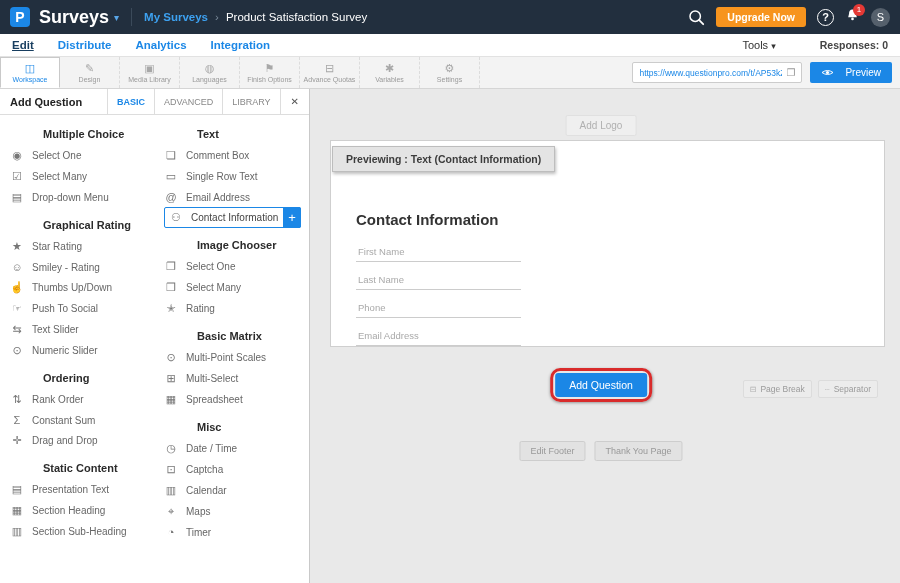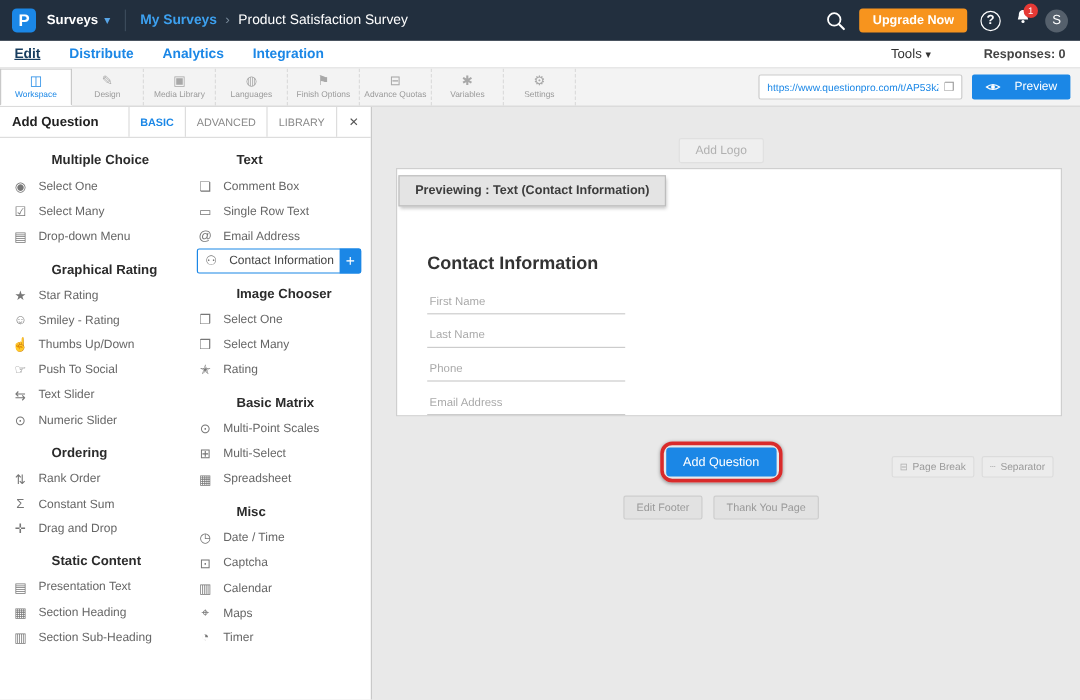--- a/index.html
+++ b/index.html
@@ -6,21 +6,21 @@
   body {
     width: 900px; height: 583px; position: relative; overflow: hidden;
     font-family: "Liberation Sans", sans-serif; background: #e9e9e9;
   }
   
   .topbar { position:absolute; top:0; left:0; width:900px; height:34px;
     background:#222f3e; display:flex; align-items:center; padding:0 10px; z-index:10; }
   .logo { width:20px; height:20px; border-radius:4px; background:#1b87e6; color:#fff;
     font-weight:bold; font-size:14px; display:flex; align-items:center; justify-content:center; cursor:pointer; }
   .surveys { display:flex; align-items:center; gap:5px; margin-left:9px; cursor:pointer; }
-  .surveys .s-lbl { color:#fff; font-weight:bold; font-size:11px; }
+  .surveys .s-lbl { color:#fff; font-weight:bold; font-size:18px; }
   .surveys .s-caret { color:#58a6e8; font-size:10px; }
   .tb-div { width:1px; height:18px; background:#3b4a5a; margin:0 12px; }
   .bc { display:flex; align-items:center; gap:7px; font-size:11.5px; }
   .bc-parent { color:#3da1f0; font-weight:bold; cursor:pointer; }
   .bc-sep { color:#7a8a9a; }
   .bc-current { color:#fff; }
   .topbar-right { margin-left:auto; display:flex; align-items:center; gap:11px; }
   .icon-btn { display:flex; align-items:center; justify-content:center; cursor:pointer; }
   .upgrade-btn { background:#f7941e; color:#fff; font-size:10.5px; font-weight:bold;
     padding:4px 11px; border-radius:3px; cursor:pointer; }
@@ -91,21 +91,21 @@
     padding:5px 2px 4px; margin-bottom:7px; cursor:text; }
   .aq-wrap { position:absolute; left:50%; transform:translateX(-50%); top:279px;
     border:3px solid #d92b2b; border-radius:10px; padding:2px; z-index:2;
     box-shadow:0 1px 3px rgba(0,0,0,.35); }
   .aq-btn { background:#1b87e6; color:#fff; font-size:10.5px; padding:6px 14px; border-radius:3px;
     cursor:pointer; white-space:nowrap; }
   .pb-sep { position:absolute; right:14px; top:291px; display:flex; gap:6px; }
   .ghost-sm { display:flex; align-items:center; gap:4px; font-size:8.5px; color:#9a9a9a;
     background:#ececec; border:1px solid #dcdcdc; border-radius:2px; padding:3px 6px; cursor:pointer; }
   .ghost-sm .g-ic { font-size:8px; color:#b0b0b0; }
-  .footer-btns { position:absolute; left:50%; transform:translateX(-50%); top:324px; display:flex; gap:9px; }
+  .footer-btns { position:absolute; left:50%; transform:translateX(-50%); top:352px; display:flex; gap:9px; }
   .ghost-md { font-size:9px; color:#999; background:#e2e2e2; border:1px solid #cdcdcd;
     border-radius:2px; padding:4px 10px; cursor:pointer; white-space:nowrap; }
 </style>
 </head>
 <body>
 
 <div class="topbar">
   <div class="logo">P</div>
   <div class="surveys">
     <span class="s-lbl">Surveys</span>

